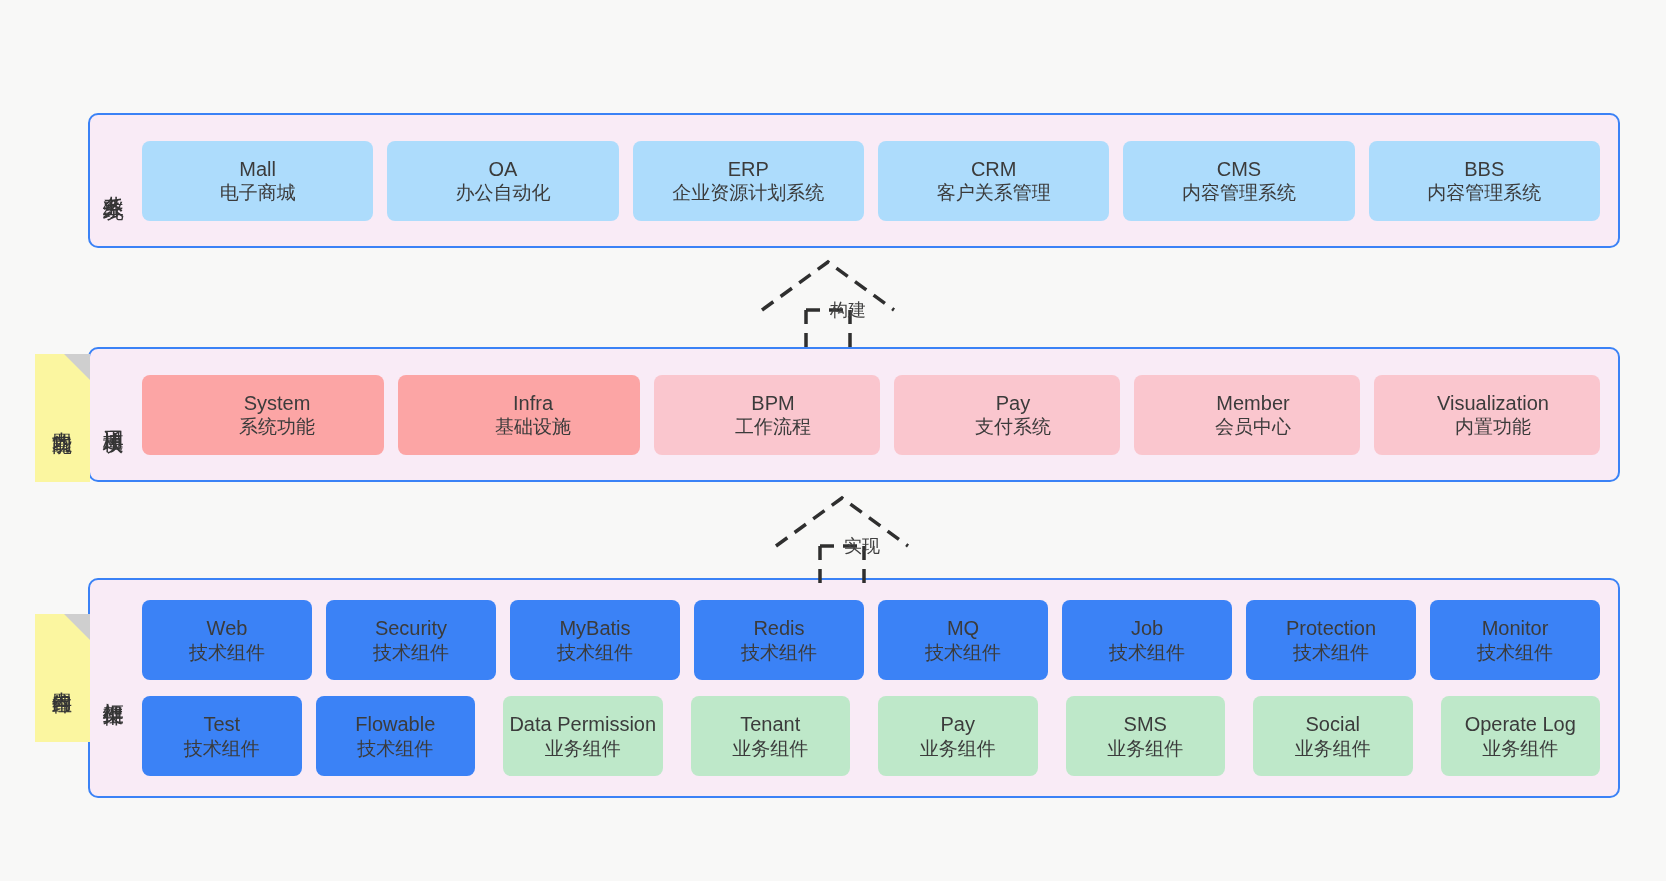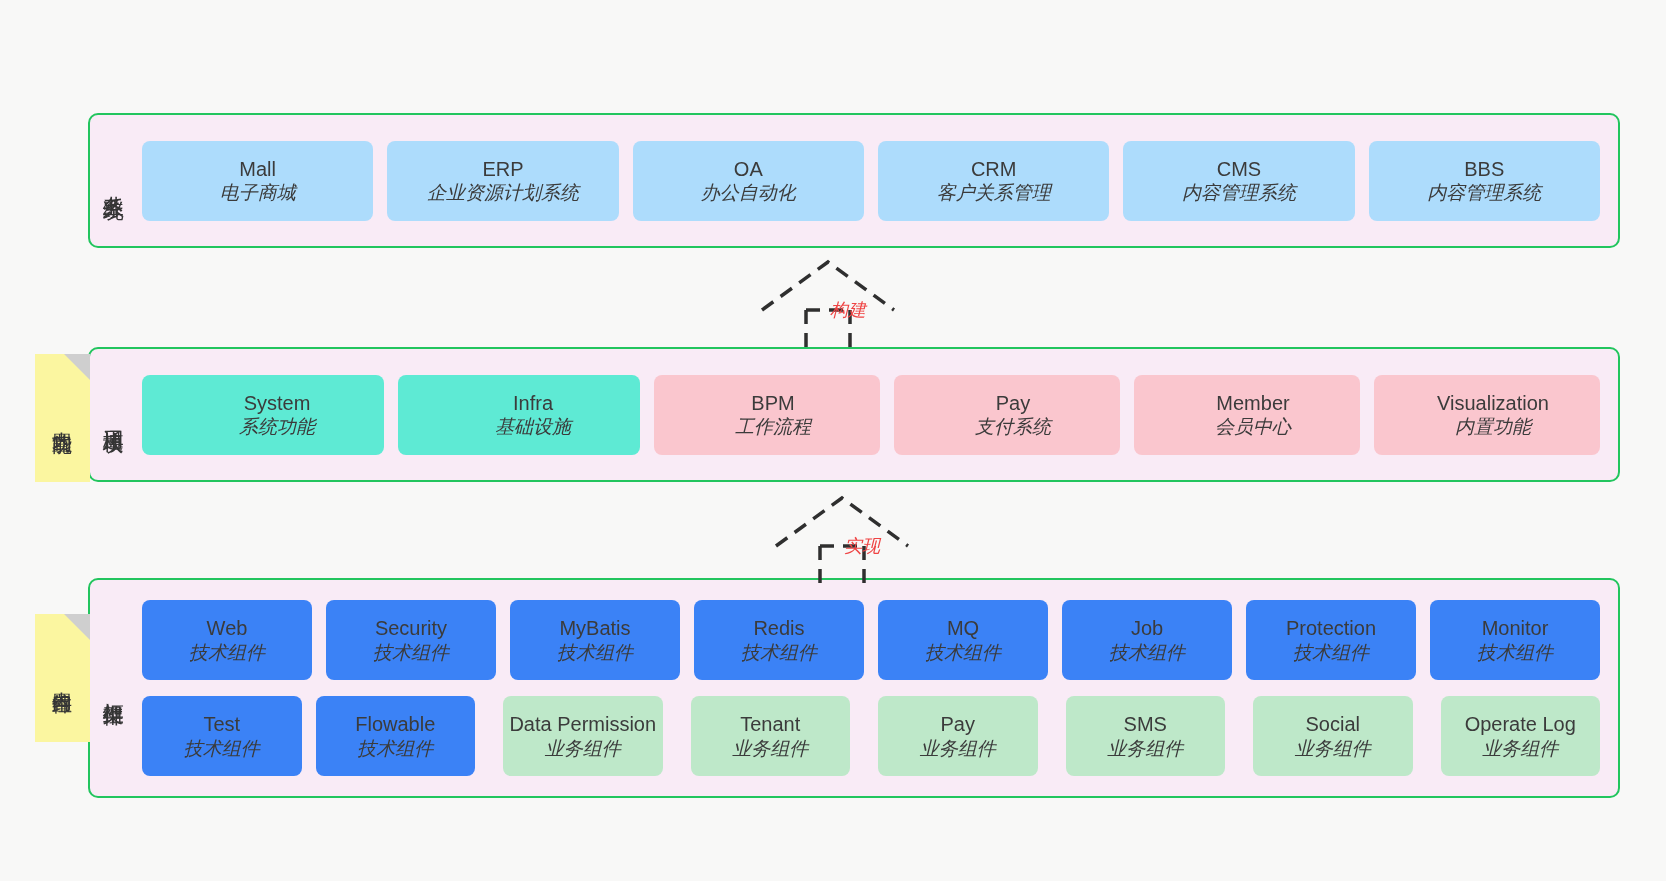--- a/index.html
+++ b/index.html
@@ -18,21 +18,21 @@
 
   .canvas {
     position: absolute;
     inset: 0;
   }
 
   
   .layer {
     position: absolute;
     background: #f9ebf6;
-    border: 2px solid #22c55e;
+    border: 2px solid #3b82f6;
     border-radius: 10px;
     box-sizing: border-box;
     display: flex;
     align-items: stretch;
   }
 
   
   .layer-label {
     flex: 0 0 auto;
     width: 46px;
@@ -76,28 +76,27 @@
     padding: 6px 4px;
     line-height: 1.22;
   }
   .card .t {
     font-size: 20px;
     color: #3b3b3b;
   }
   .card .s {
     font-size: 19px;
     color: #3b3b3b;
-    font-style: italic;
   }
 
   .h-tall { height: 80px; }
   .h-mid  { height: 80px; }
 
   .c-blue        { background: #addcfc; }
-  .c-red         { background: #5eead4; padding-left: 32px; }
+  .c-red         { background: #fca5a5; padding-left: 32px; }
   .c-pink        { background: #fac6ce; padding-left: 16px; }
   .c-green       { background: #3b82f6; }
   .c-lightgreen  { background: #bee8c9; margin-left: 14px; }
 
   
   .sticky {
     position: absolute;
     background: #fbf6a0;
     width: 55px;
     box-sizing: border-box;
@@ -124,51 +123,50 @@
   }
 
   
   .uml-arrow {
     position: absolute;
     z-index: 3;
   }
   .uml-arrow .lbl {
     position: absolute;
     font-size: 18px;
-    color: #ef4444;
+    color: #404040;
     white-space: nowrap;
     background: transparent;
     left: 50%;
     transform: translateX(-50%);
-    font-style: italic;
   }
 </style>
 </head>
 <body>
 
 <div class="canvas">
 
   <div class="layer" style="left:88px; top:113px; width:1532px; height:135px;">
     <div class="layer-label">业务系统</div>
     <div class="layer-body">
       <div class="row">
 
         <div class="card c-blue h-tall">
           <div class="t">Mall</div>
           <div class="s">电子商城</div>
         </div>
 
         <div class="card c-blue h-tall">
+          <div class="t">OA</div>
+          <div class="s">办公自动化</div>
+        </div>
+
+        <div class="card c-blue h-tall">
           <div class="t">ERP</div>
           <div class="s">企业资源计划系统</div>
-        </div>
-
-        <div class="card c-blue h-tall">
-          <div class="t">OA</div>
-          <div class="s">办公自动化</div>
         </div>
 
         <div class="card c-blue h-tall">
           <div class="t">CRM</div>
           <div class="s">客户关系管理</div>
         </div>
 
         <div class="card c-blue h-tall">
           <div class="t">CMS</div>
           <div class="s">内容管理系统</div>

